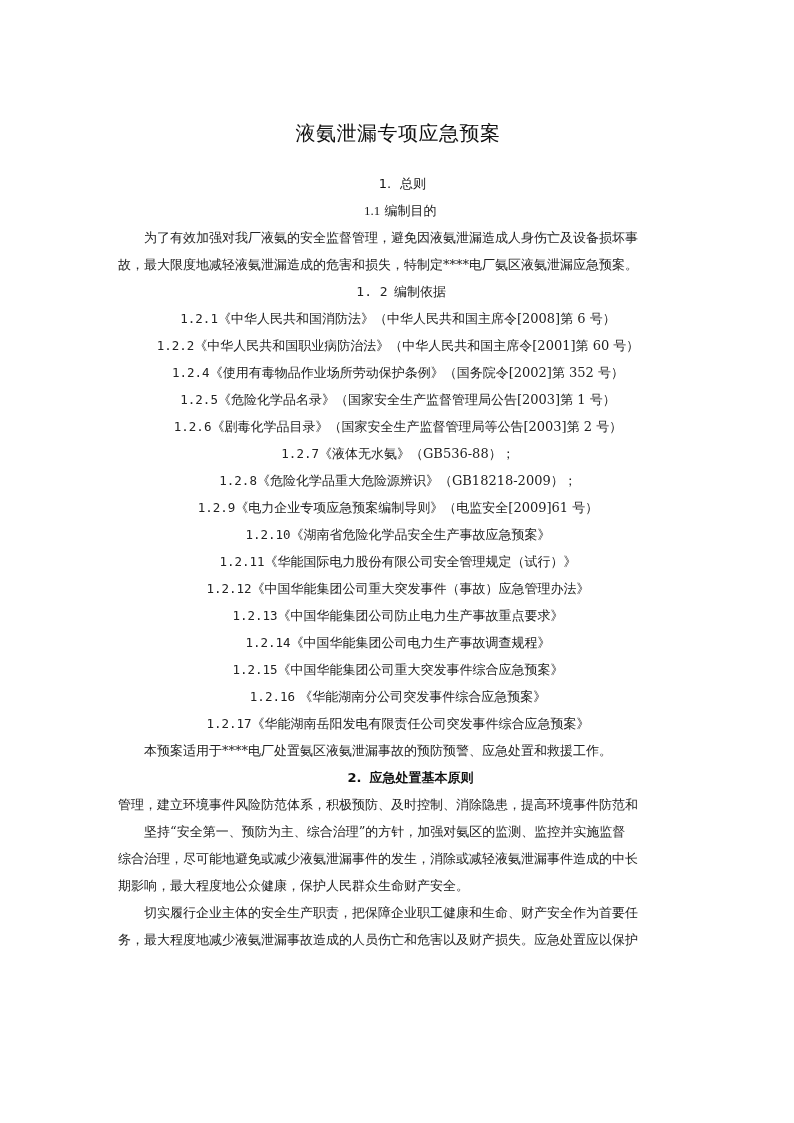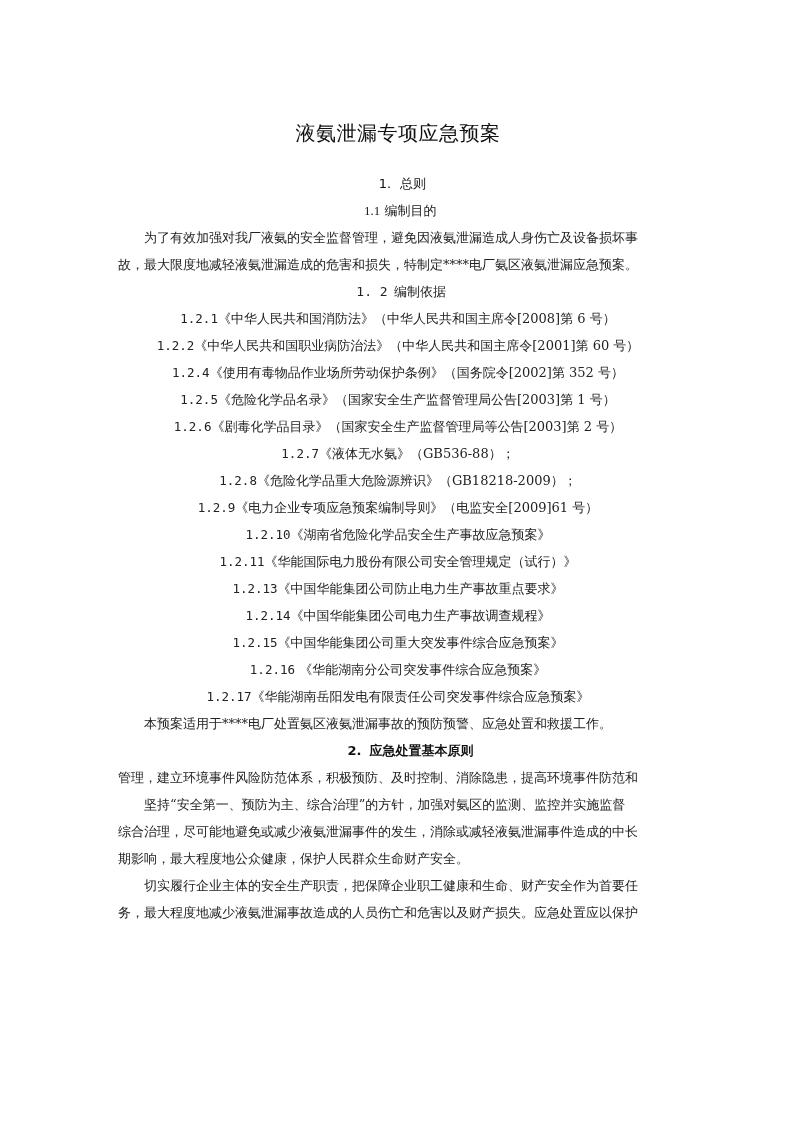--- a/index.html
+++ b/index.html
@@ -106,20 +106,21 @@
     <div class="line ref"><span class="num">1.2.1</span><span>《中华人民共和国消防法》（中华人民共和国主席令[2008]第 6 号）</span></div>
     <div class="line ref"><span class="num">1.2.2</span><span>《中华人民共和国职业病防治法》（中华人民共和国主席令[2001]第 60 号）</span></div>
     <div class="line ref"><span class="num">1.2.4</span><span>《使用有毒物品作业场所劳动保护条例》（国务院令[2002]第 352 号）</span></div>
     <div class="line ref"><span class="num">1.2.5</span><span>《危险化学品名录》（国家安全生产监督管理局公告[2003]第 1 号）</span></div>
     <div class="line ref"><span class="num">1.2.6</span><span>《剧毒化学品目录》（国家安全生产监督管理局等公告[2003]第 2 号）</span></div>
     <div class="line ref"><span class="num">1.2.7</span><span>《液体无水氨》（GB536-88）；</span></div>
     <div class="line ref"><span class="num">1.2.8</span><span>《危险化学品重大危险源辨识》（GB18218-2009）；</span></div>
     <div class="line ref"><span class="num">1.2.9</span><span>《电力企业专项应急预案编制导则》（电监安全[2009]61 号）</span></div>
     <div class="line ref"><span class="num">1.2.10</span><span>《湖南省危险化学品安全生产事故应急预案》</span></div>
     <div class="line ref"><span class="num">1.2.11</span><span>《华能国际电力股份有限公司安全管理规定（试行）》</span></div>
+    <div class="line ref"><span class="num">1.2.12</span><span>《中国华能集团公司重大突发事件（事故）应急管理办法》</span></div>
     <div class="line ref"><span class="num">1.2.13</span><span>《中国华能集团公司防止电力生产事故重点要求》</span></div>
     <div class="line ref"><span class="num">1.2.14</span><span>《中国华能集团公司电力生产事故调查规程》</span></div>
     <div class="line ref"><span class="num">1.2.15</span><span>《中国华能集团公司重大突发事件综合应急预案》</span></div>
     <div class="line ref"><span class="num">1.2.16</span><span style="white-space:pre"> 《华能湖南分公司突发事件综合应急预案》</span></div>
     <div class="line ref"><span class="num">1.2.17</span><span>《华能湖南岳阳发电有限责任公司突发事件综合应急预案》</span></div>
 
 
     <div class="para-line indent">本预案适用于****电厂处置氨区液氨泄漏事故的预防预警、应急处置和救援工作。</div>
 
     <div class="line h1 bold">

